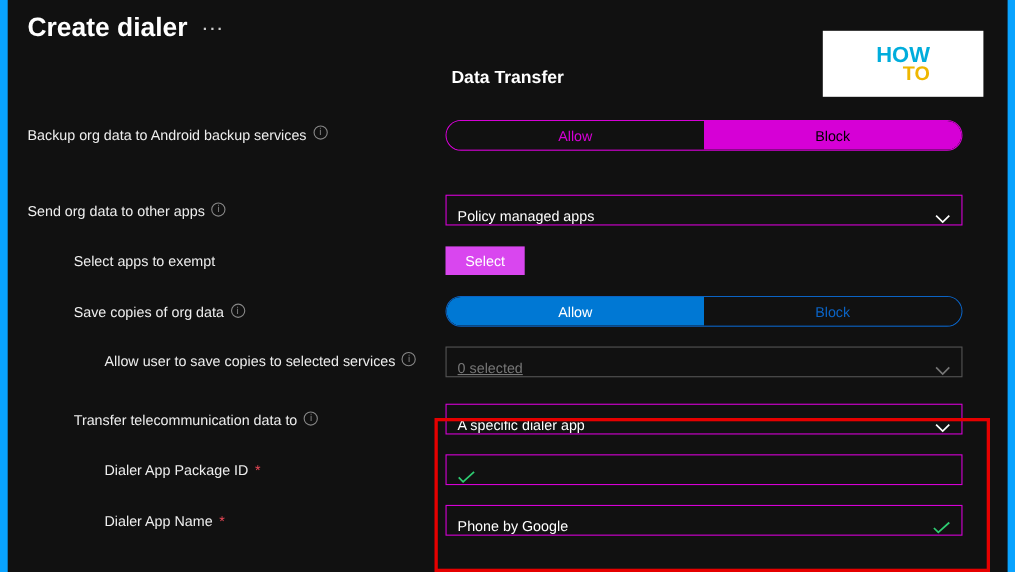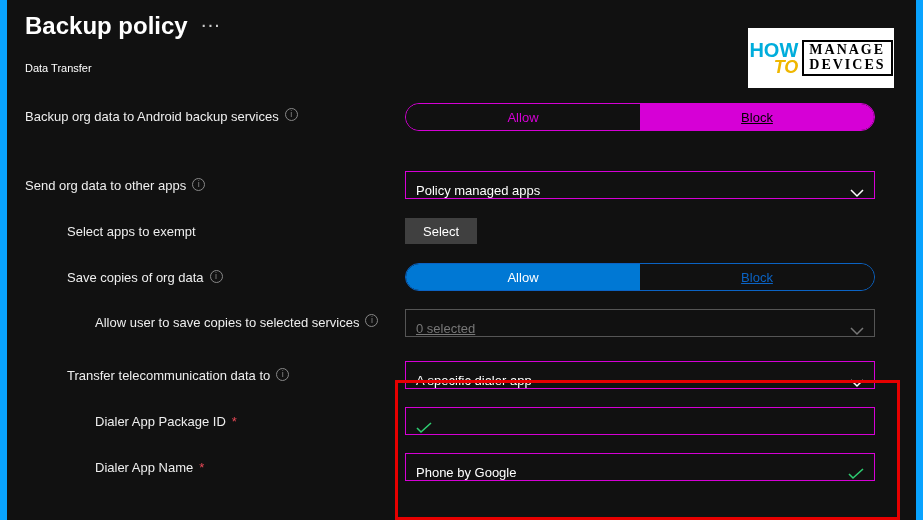--- a/index.html
+++ b/index.html
@@ -23,23 +23,24 @@
   .title {
     font-size: 24px;
     font-weight: 600;
     margin-bottom: 22px;
     display: flex;
     align-items: center;
     gap: 14px;
   }
   .dots { font-size: 14px; letter-spacing: 2px; color: #ccc; }
   .section-label {
-    font-size: 11px;
-    font-weight: 400;
+    font-size: 16px;
+    font-weight: 700;
     margin-bottom: 28px;
+    text-align: center;
   }
   .row {
     display: flex;
     align-items: center;
     margin-bottom: 16px;
     min-height: 30px;
   }
   .label-col {
     width: 380px;
     font-size: 13px;
@@ -80,21 +81,21 @@
     font-size: 13px;
     cursor: pointer;
   }
   .pill-magenta { border: 1px solid #d600d6; }
   .pill-magenta .off { color: #d600d6; background: #111; }
   .pill-magenta .on  { color: #000; background: #d600d6; font-weight: 500; }
   .pill-blue { border: 1px solid #0b63c4; }
   .pill-blue .on  { color: #fff; background: #0078d4; font-weight: 500; }
   .pill-blue .off { color: #0b63c4; background: #111; }
   .rounded-left  { border-top-left-radius: 14px; border-bottom-left-radius: 14px; }
-  .rounded-right { border-top-right-radius: 14px; border-bottom-right-radius: 14px; text-decoration: underline; }
+  .rounded-right { border-top-right-radius: 14px; border-bottom-right-radius: 14px; }
   
   .dd, .inp {
     width: 470px;
     height: 28px;
     display: flex;
     align-items: flex-end;
     justify-content: space-between;
     padding: 0 10px;
     font-size: 13px;
     color: #fff;
@@ -103,21 +104,21 @@
   }
   .dd { border: 1px solid #d600d6; }
   .dd-sel { }
   .dd-grey { border: 1px solid #555; color: #777; cursor: default; text-decoration: underline; }
   .inp { border: 1px solid #d600d6; }
   .chev { }
   .chev svg, .check svg { display: block; }
   .btn-select {
     height: 26px;
     padding: 0 18px;
-    background: #404040;
+    background: #d946ef;
     color: #fff;
     font-size: 13px;
     display: inline-flex;
     align-items: center;
     cursor: pointer;
     border: none;
   }
   .redbox {
     position: absolute;
     left: 388px; top: 380px;
@@ -137,39 +138,39 @@
     justify-content: center;
     gap: 4px;
   }
   .logo-how {
     font-size: 20px;
     font-weight: 900;
     line-height: 0.9;
     text-align: right;
   }
   .logo-how .how { color: #00addc; }
-  .logo-how .to { color: #efb700; font-size: 18px; font-style: italic; }
+  .logo-how .to { color: #efb700; font-size: 18px; }
   .logo-box {
     border: 2.5px solid #000;
     padding: 1px 5px;
     font-family: Georgia, serif;
     font-size: 14px;
     font-weight: 700;
     letter-spacing: 2px;
     color: #000;
     line-height: 1.05;
   }
   .label-col .two-line { line-height: 1.4; max-width: 300px; }
 </style>
 </head>
 <body>
 
 <div class="panel">
   <div class="title">
-    <span>Backup policy</span>
+    <span>Create dialer</span>
     <span class="dots">···</span>
   </div>
 
   <div class="section-label">Data Transfer</div>
 
   <div class="row">
     <div class="label-col">
       <span class="two-line">Backup org data to Android backup services</span>
       <span class="info-icon">i</span>
     </div>
@@ -291,18 +292,14 @@
     </div>
   </div>
 
   <div class="redbox"></div>
 
   <div class="logo">
     <div class="logo-how">
       <div class="how">HOW</div>
       <div class="to">TO</div>
     </div>
-    <div class="logo-box">
-      <div>MANAGE</div>
-      <div>DEVICES</div>
-    </div>
   </div>
 </div>
 
 </body></html>

